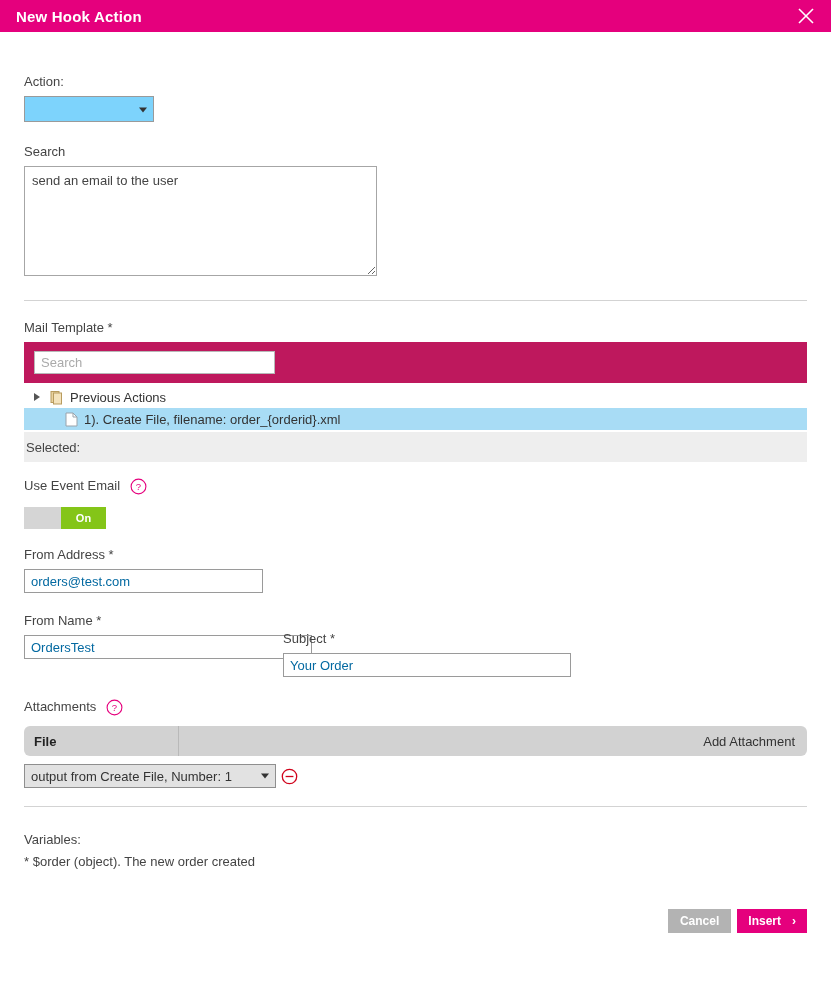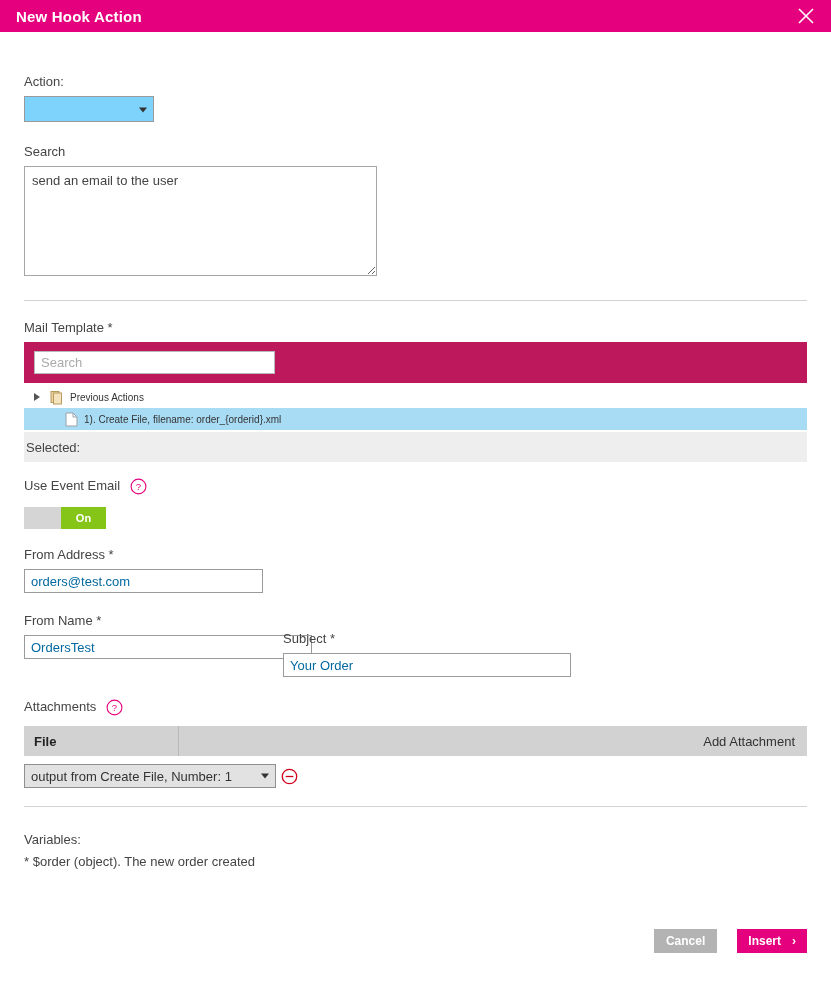--- a/index.html
+++ b/index.html
@@ -131,21 +131,21 @@
   .search-input::placeholder { color: #aaaaaa; }
 
   .tree {
     background: #ffffff;
     padding: 3px 0 2px 0;
   }
   .tree-row {
     display: flex;
     align-items: center;
     height: 22px;
-    font-size: 10px;
+    font-size: 13px;
     color: #333;
     padding-left: 10px;
     box-sizing: border-box;
   }
   .tree-row.child {
     padding-left: 41px;
     background: #a8dcf5;
   }
   .twisty {
     width: 0; height: 0;
@@ -230,20 +230,21 @@
   .two-col .col-b { width: 259px; margin-top: 18px; }
 
   
   .attach-head {
     display: flex;
     align-items: center;
     background: #d2d2d2;
     height: 30px;
     font-size: 13px;
     box-sizing: border-box;
+    border-radius: 6px;
   }
   .attach-head .c-file {
     width: 155px;
     padding-left: 10px;
     font-weight: bold;
     color: #222;
     box-sizing: border-box;
     border-right: 1px solid #b9b9b9;
     height: 100%;
     display: flex;
@@ -280,22 +281,22 @@
   }
 
   
   .vars-block { font-size: 13px; color: #444; line-height: 22px; }
 
   
   .footer {
     display: flex;
     justify-content: flex-end;
     align-items: center;
-    margin-top: 56px;
-    gap: 20px;
+    margin-top: 36px;
+    gap: 6px;
   }
   .btn {
     border: none;
     font-family: "Liberation Sans", sans-serif;
     font-size: 12px;
     font-weight: bold;
     color: #ffffff;
     height: 24px;
     cursor: pointer;
     padding: 0 12px;

